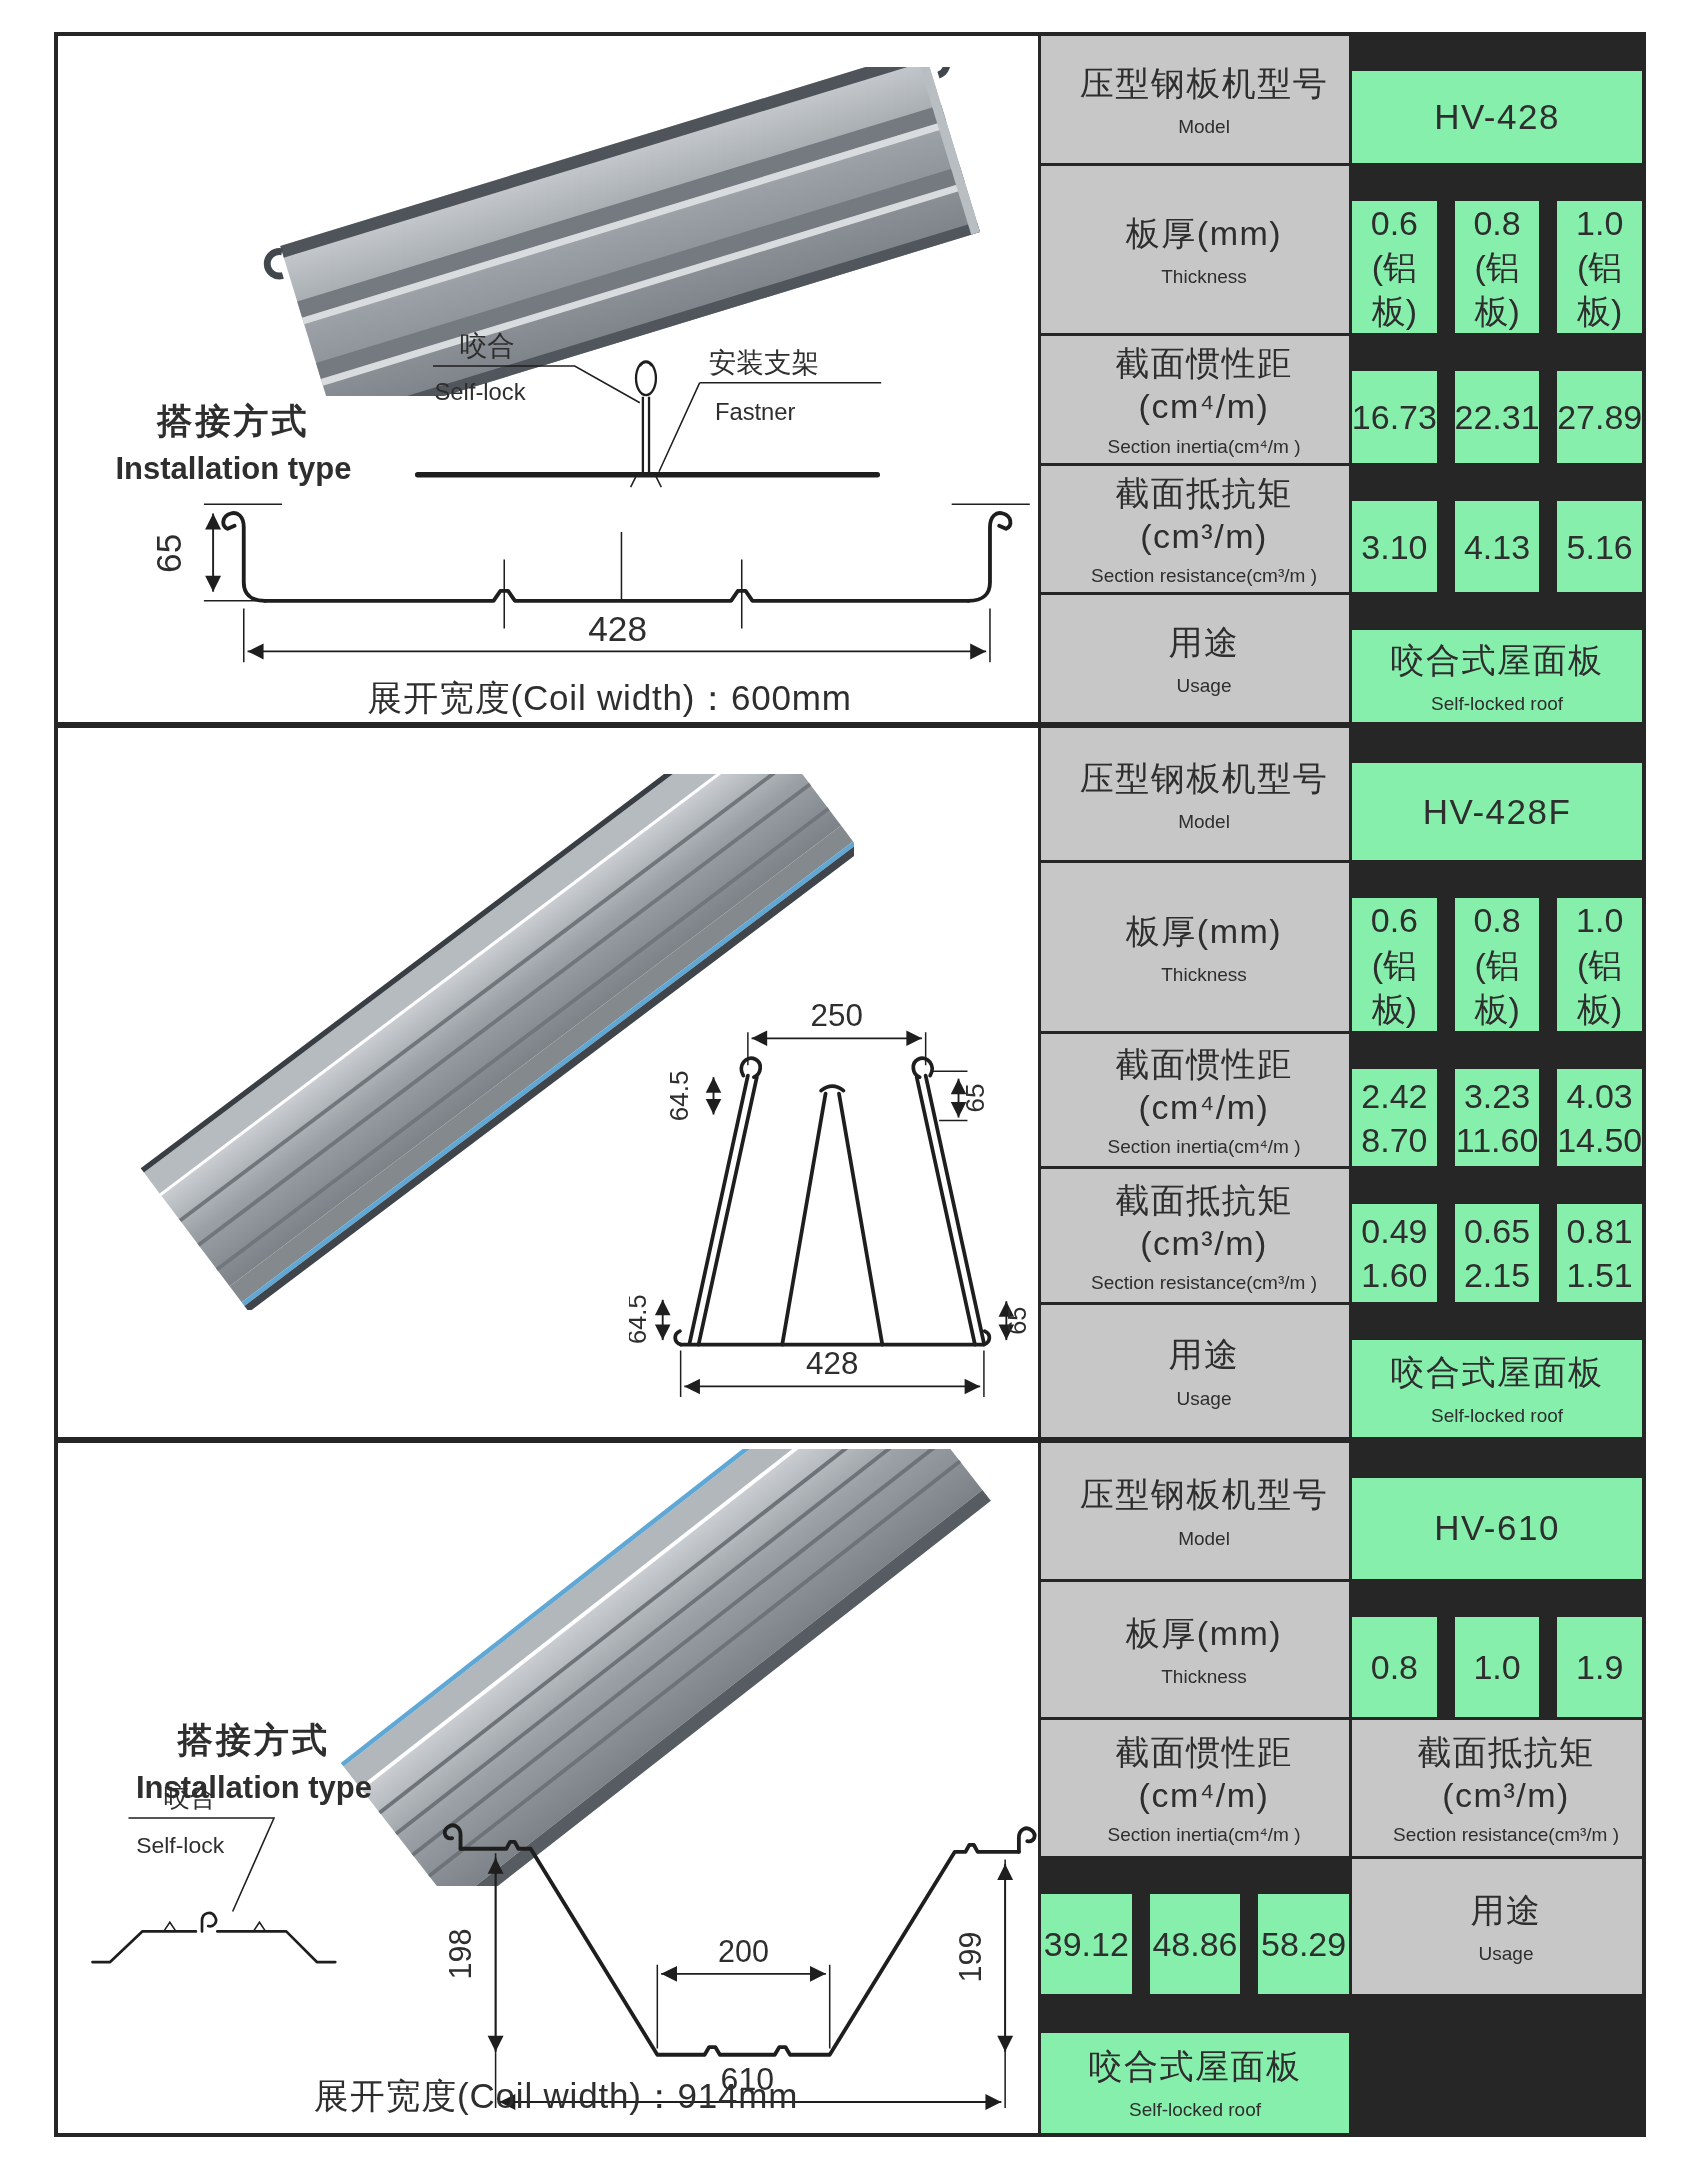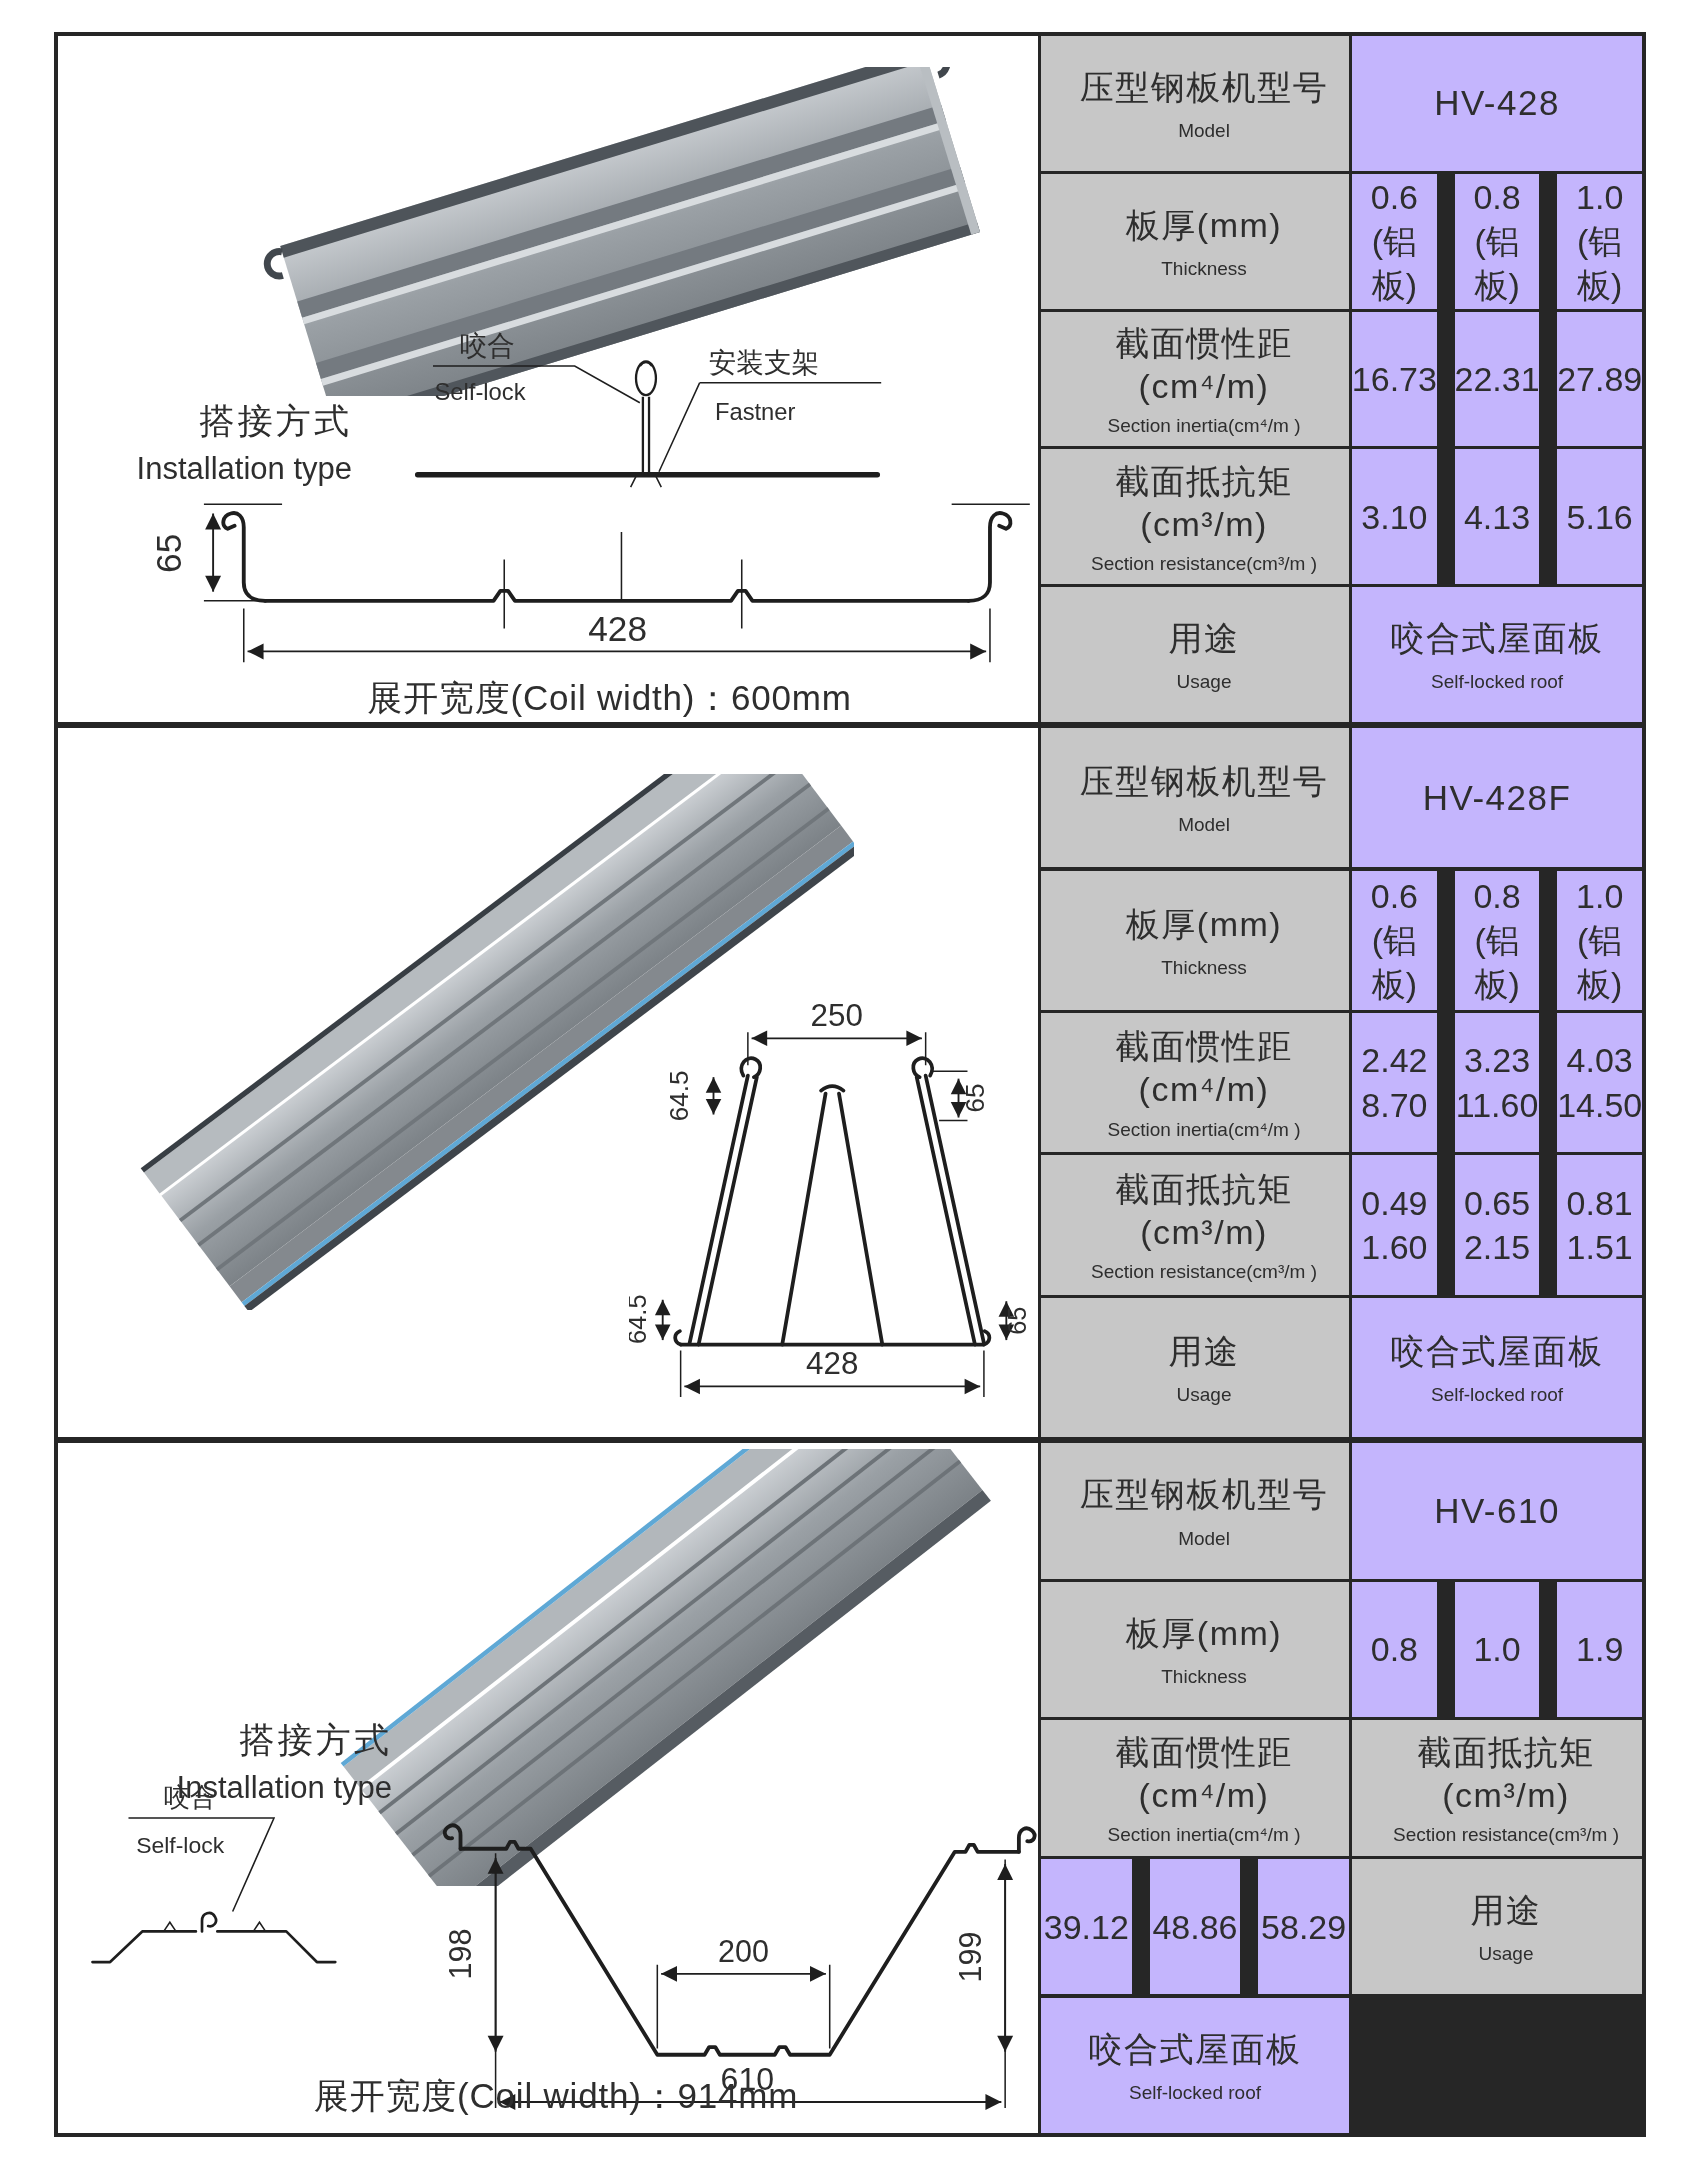--- a/index.html
+++ b/index.html
@@ -8,31 +8,31 @@
     font-family:"Liberation Sans","DejaVu Sans",sans-serif;color:#2e2e2e;
   }
   .frame{
     position:absolute;left:54px;top:32px;width:1592px;height:2105px;
     box-sizing:border-box;border:4.6px solid #262626;background:#262626;
     display:grid;grid-template-rows:686px 709px 1fr;row-gap:6.1px;
   }
   .sec{background:#ffffff;display:flex;position:relative;overflow:hidden;}
   .art{position:relative;width:980px;flex:0 0 980px;}
   .art-svg{position:absolute;}
-  .install{position:absolute;text-align:right;}
+  .install{position:absolute;text-align:center;font-weight:bold;}
   .i-zh{font-size:35px;letter-spacing:3.1px;}
   .i-en{font-size:31px;margin-top:6.1px;}
   .caption{position:absolute;text-align:center;font-size:35px;letter-spacing:0.8px;}
   .tbl{
     flex:1;display:grid;grid-template-columns:308px 1fr;grid-template-rows:repeat(5,1fr);
     gap:3.1px;background:#262626;border-left:3.8px solid #262626;
   }
   .cell{display:flex;flex-direction:column;align-items:center;justify-content:center;text-align:center;min-width:0;}
   .lab{background:#c7c7c7;padding-left:18px;}
-  .val{background:#c4b5fd;}
+  .val{background:#86efac;margin-top:35px;}
   .zh{font-size:34px;letter-spacing:1.5px;}
   .en{font-size:19px;margin-top:9.2px;}
   .mval{font-size:35px;letter-spacing:1.5px;}
   .num{font-size:34px;line-height:1.3;}
   .d3{display:grid;grid-template-columns:1fr 1fr 1fr;gap:18px;min-width:0;}
   svg text{font-family:"Liberation Sans","DejaVu Sans",sans-serif;fill:#2e2e2e;}
   .prof{stroke:#1e1e1e;stroke-width:5;fill:none;stroke-linecap:round;stroke-linejoin:round;}
   .prof3{stroke:#1e1e1e;stroke-width:3.5;fill:none;stroke-linecap:round;stroke-linejoin:round;}
   .thin{stroke:#1e1e1e;stroke-width:2;fill:none;}
   .thin2{stroke:#1e1e1e;stroke-width:3;fill:none;}

